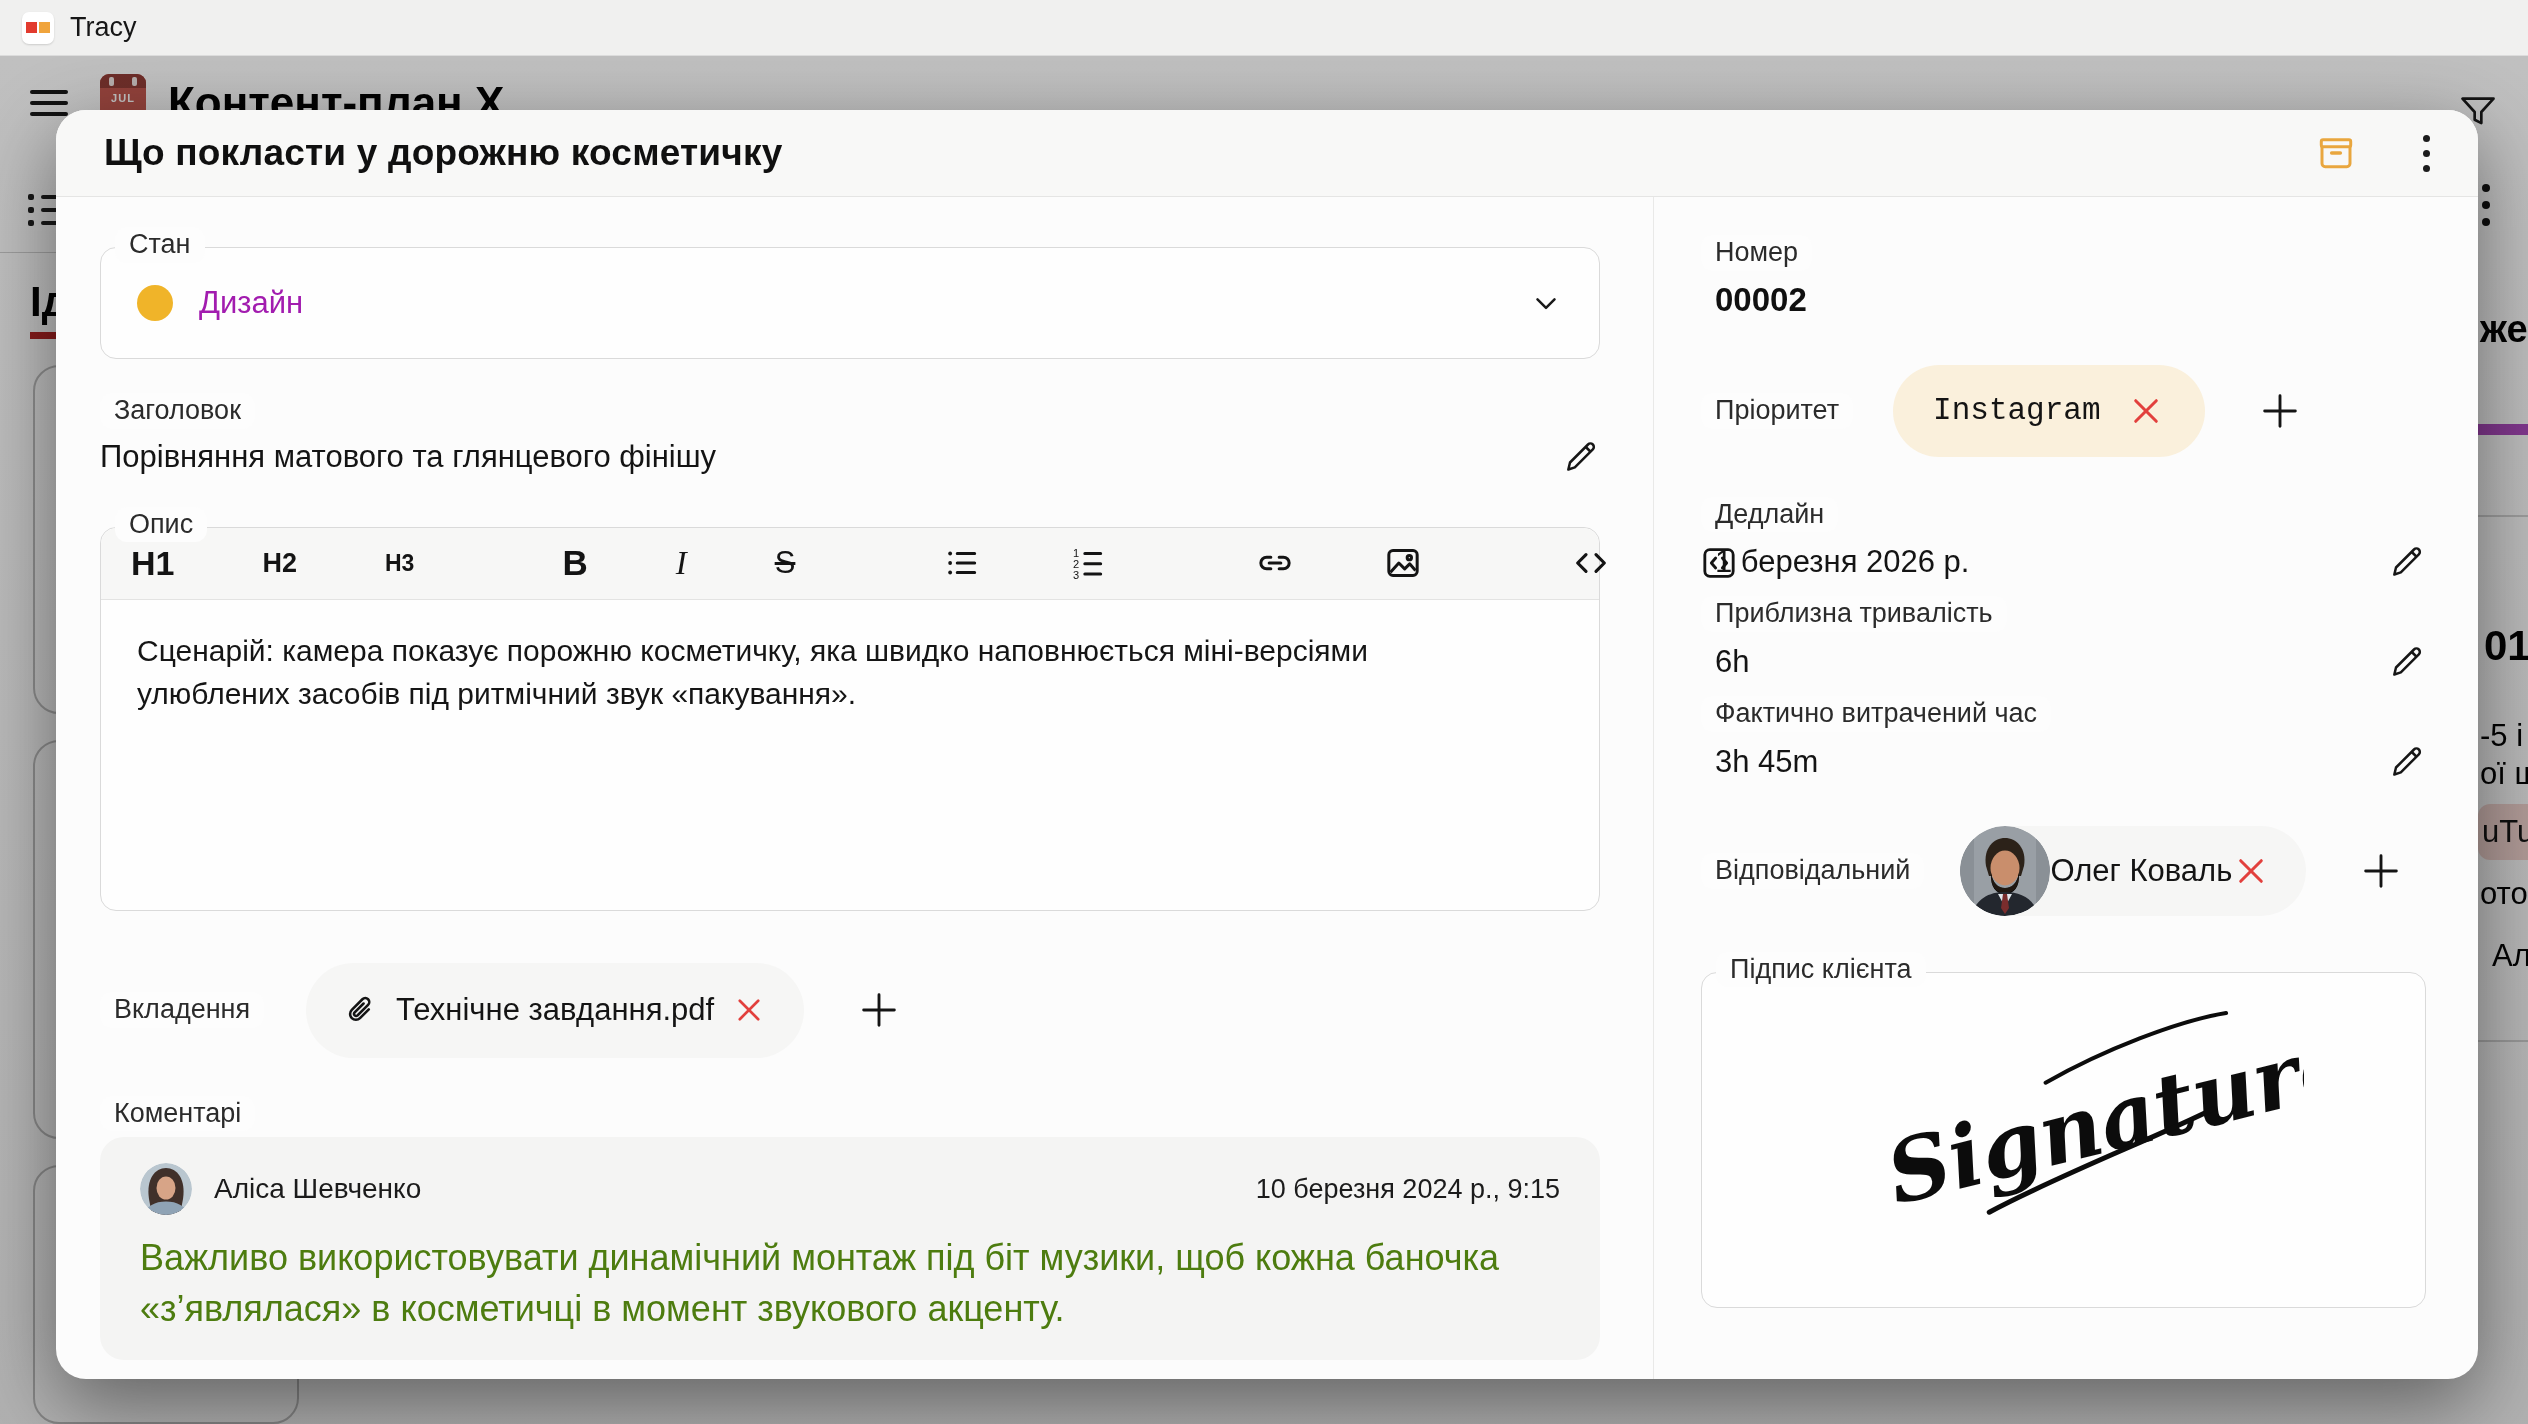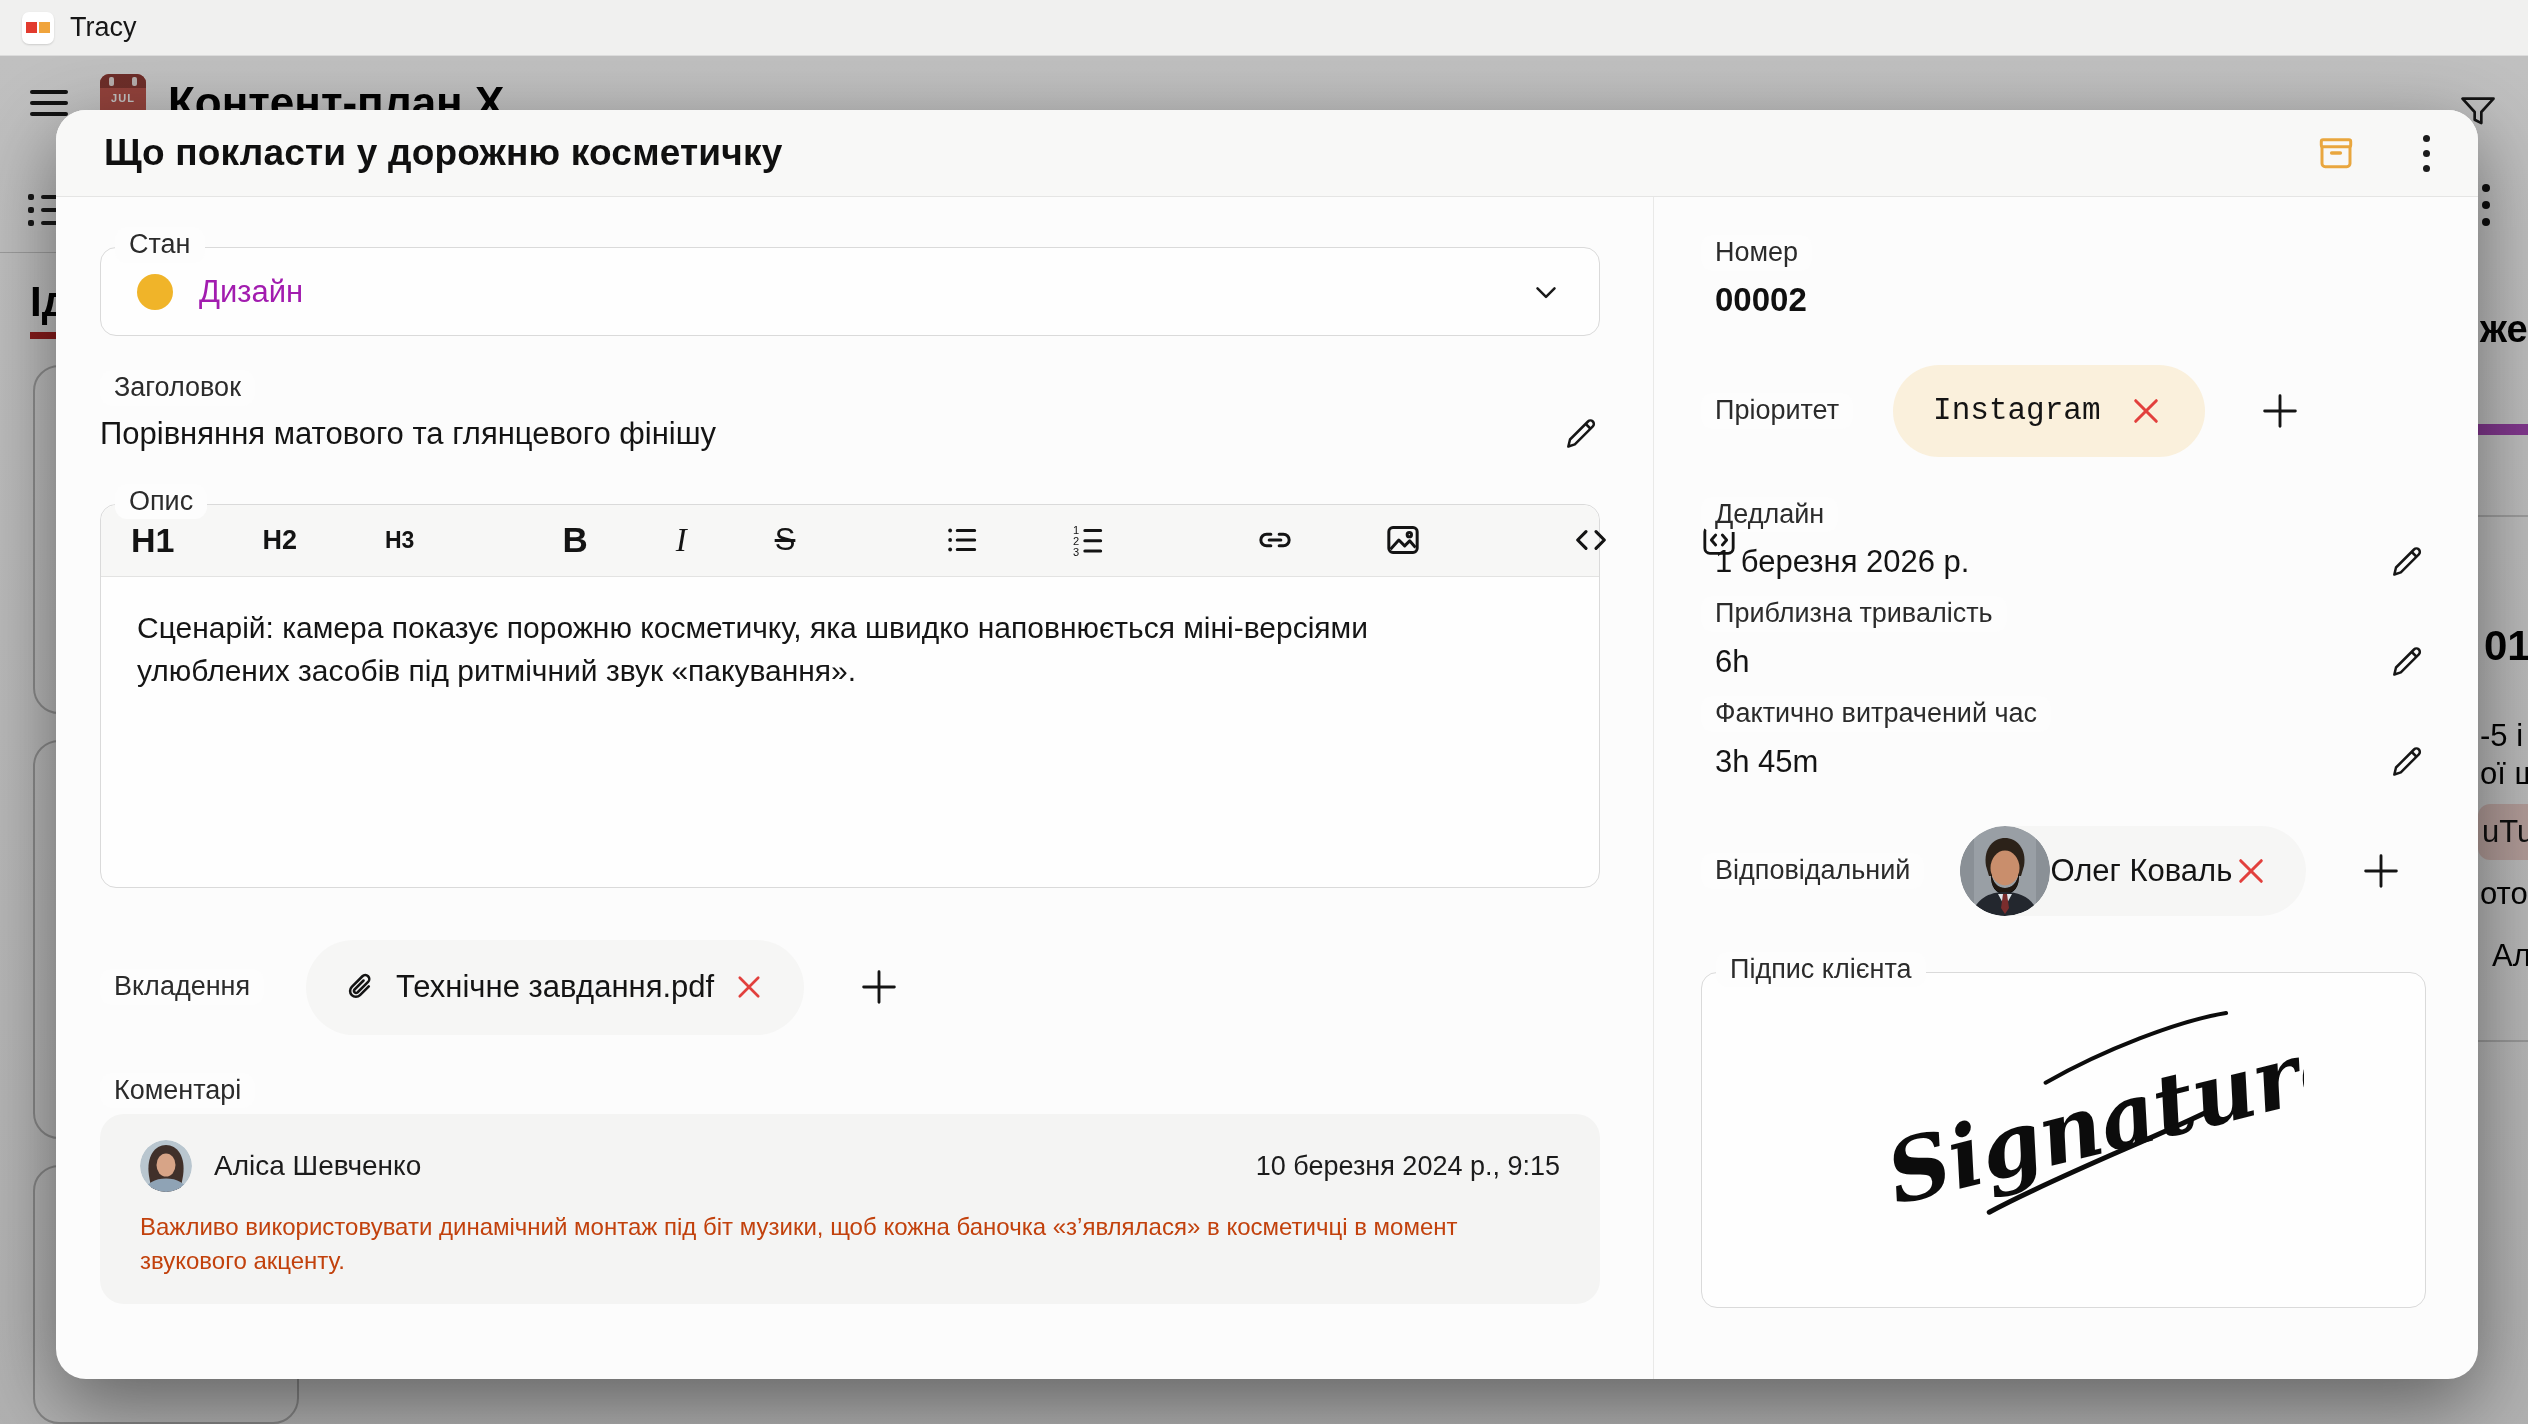--- a/index.html
+++ b/index.html
@@ -73,21 +73,21 @@
     padding:38px 53px 0 44px;}
   .rightcol{position:absolute;left:1597px;top:87px;right:0;bottom:0;box-sizing:border-box;
     padding:38px 52px 0 48px;}
 
   .pill-label{display:inline-block;background:#fdfdfd;border-radius:12px;padding:3px 14px;
     font-size:27px;color:#2b2b2b;line-height:1.1;}
   .fieldset{position:relative;border:1px solid #dadada;border-radius:16px;background:#fefefe;}
   .fieldset>.pill-label{position:absolute;top:-21px;left:14px;z-index:2;}
 
   
-  .state-box{margin-top:12px;height:89px;display:flex;align-items:center;padding:0 36px;box-sizing:border-box;}
+  .state-box{margin-top:12px;height:112px;display:flex;align-items:center;padding:0 36px;box-sizing:border-box;}
   .state-dot{width:36px;height:36px;border-radius:50%;background:#f0b429;margin-right:26px;}
   .state-val{font-size:31px;font-weight:500;color:#a21caf;}
   .chev{margin-left:auto;}
 
   
   .block-heading{margin-top:34px;}
   .editrow{display:flex;align-items:center;margin-top:8px;}
   .editrow .val{font-size:31px;font-weight:500;color:#141414;}
   .pencil{margin-left:auto;cursor:pointer;}
 
@@ -113,21 +113,21 @@
   .file-chip .fname{font-size:31px;color:#141414;font-weight:500;}
   .plusbtn{margin-left:52px;cursor:pointer;}
 
   
   .comments-label{margin-top:38px;}
   .comment-card{margin-top:6px;background:#f4f4f3;border-radius:24px;padding:26px 40px 26px;box-sizing:border-box;}
   .comment-head{display:flex;align-items:center;gap:22px;}
   .avatar52{width:52px;height:52px;border-radius:50%;overflow:hidden;flex:0 0 auto;}
   .c-author{font-size:28px;color:#1b1b1b;font-weight:500;}
   .c-date{margin-left:auto;font-size:27px;color:#1b1b1b;}
-  .c-text{margin-top:18px;font-size:24px;line-height:1.4;color:#c2410c;font-weight:500;max-width:1460px;}
+  .c-text{margin-top:18px;font-size:36px;line-height:1.4;color:#4d7c0f;font-weight:500;max-width:1460px;}
 
   
   .num-val{margin-top:10px;font-size:33px;font-weight:700;color:#101010;padding-left:14px;}
   .prio-row{margin-top:46px;display:flex;align-items:center;}
   .tag-chip{margin-left:40px;height:92px;padding:0 40px;border-radius:46px;background:#faf0dc;
     display:flex;align-items:center;gap:26px;font-family:Liberation Mono, monospace;}
   .tag-chip .tname{font-size:31px;color:#141414;}
   .rc-field{margin-top:14px;}
   .rc-field.first{margin-top:40px;}
   .rc-field .editrow{margin-top:10px;padding-left:14px;}

